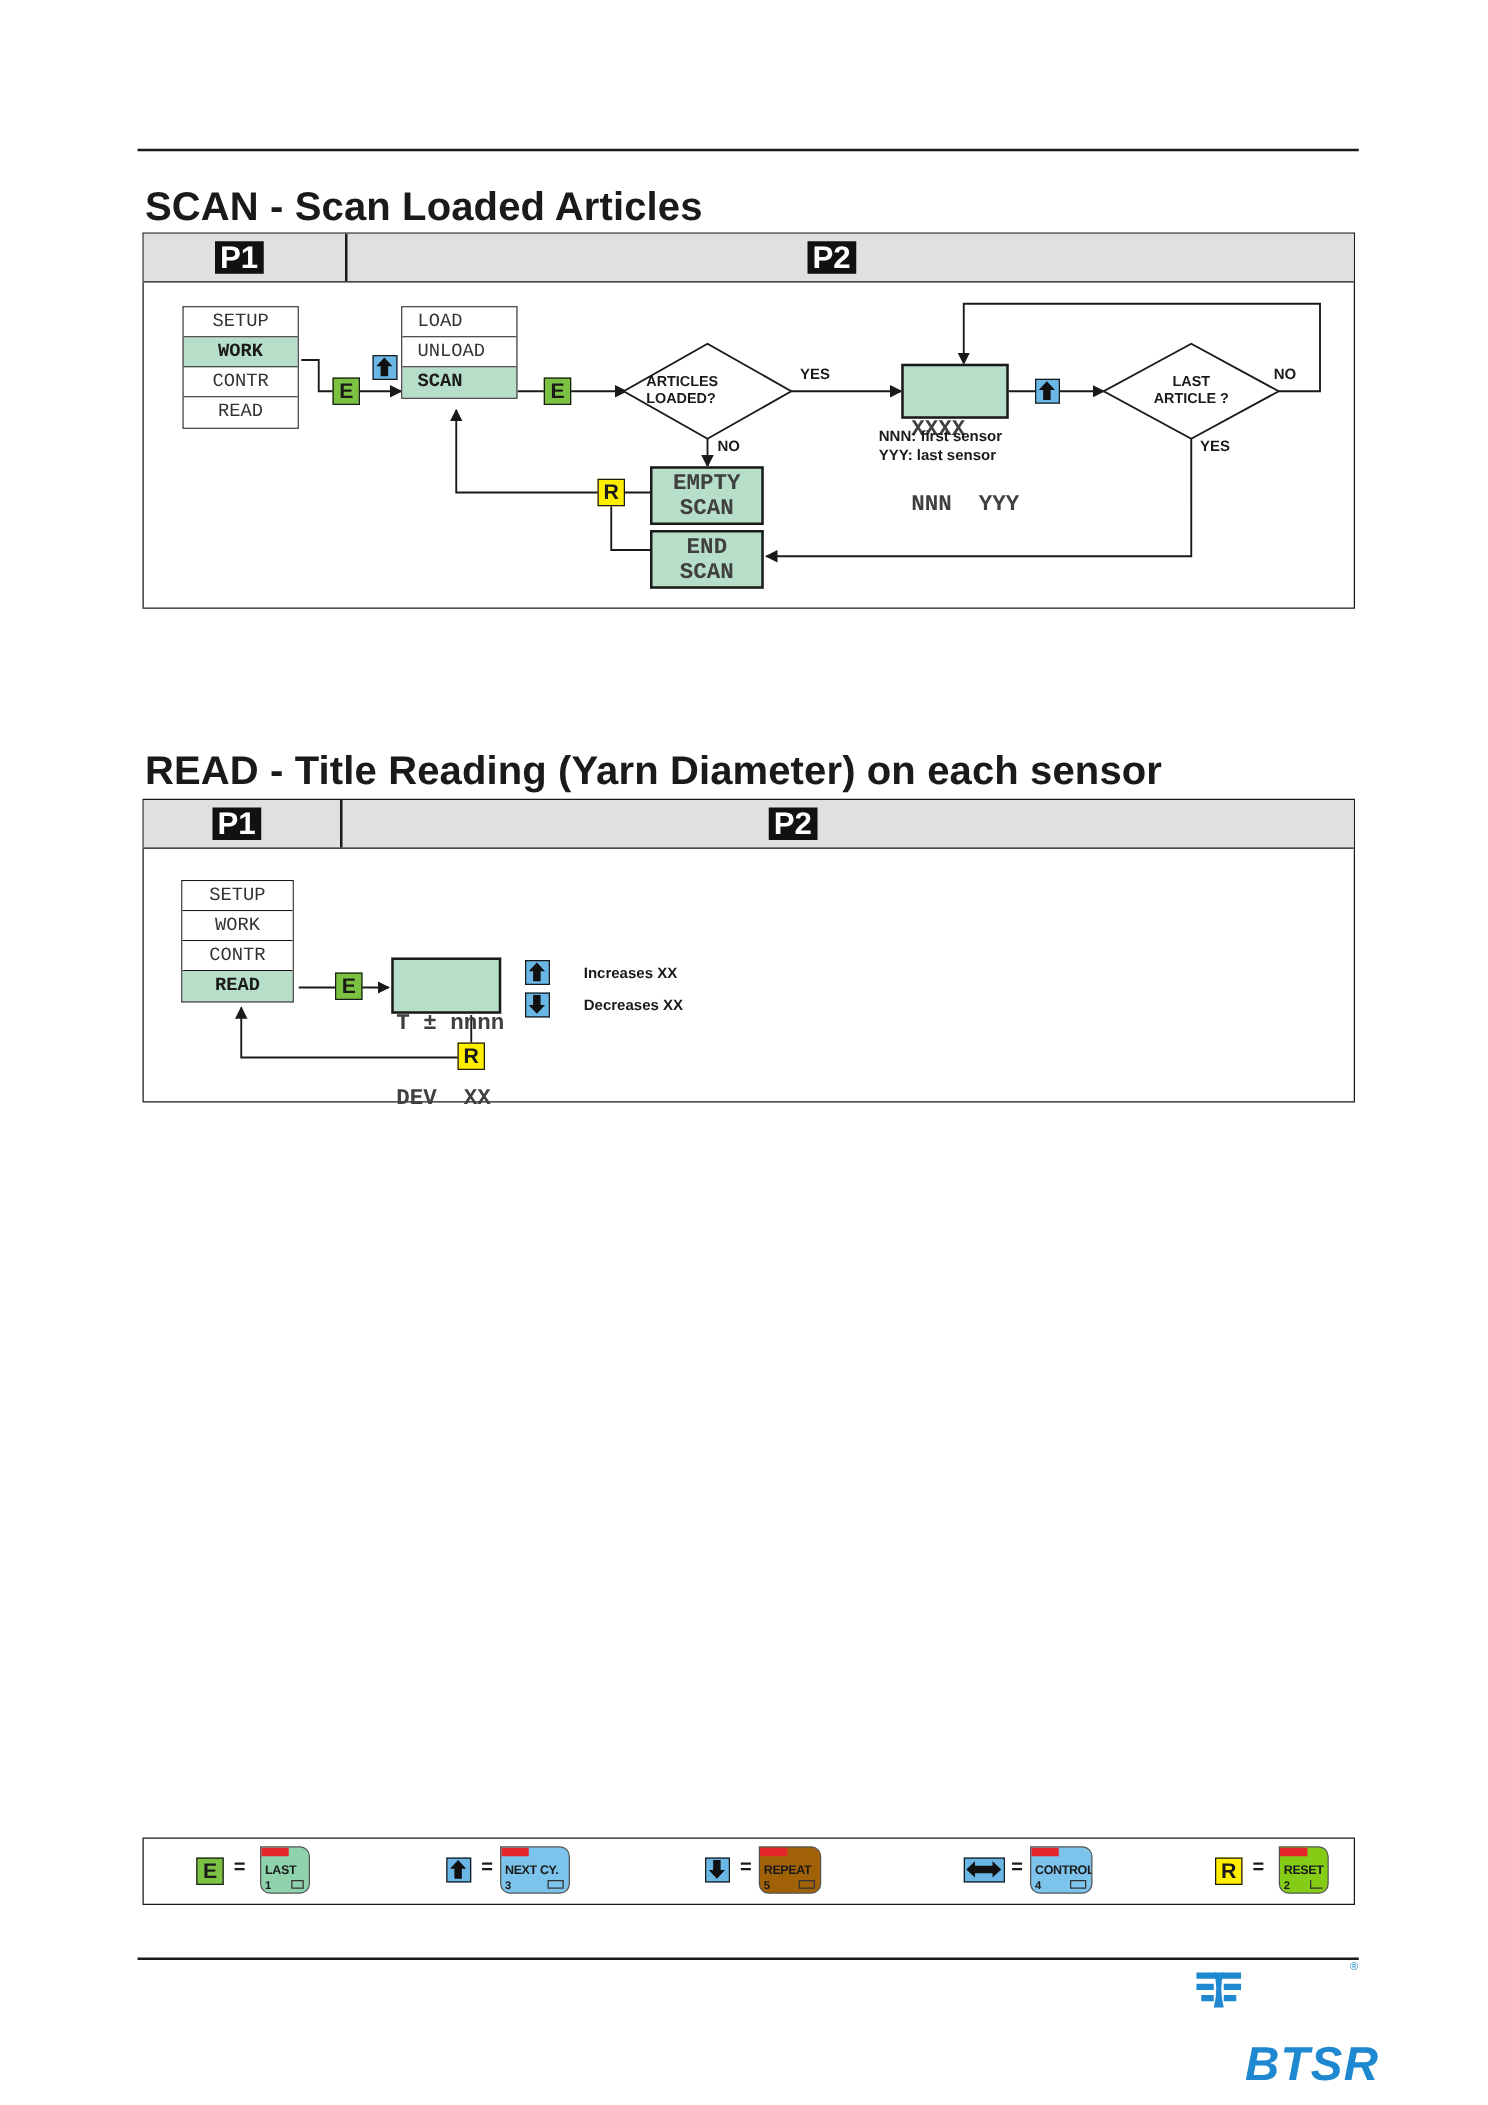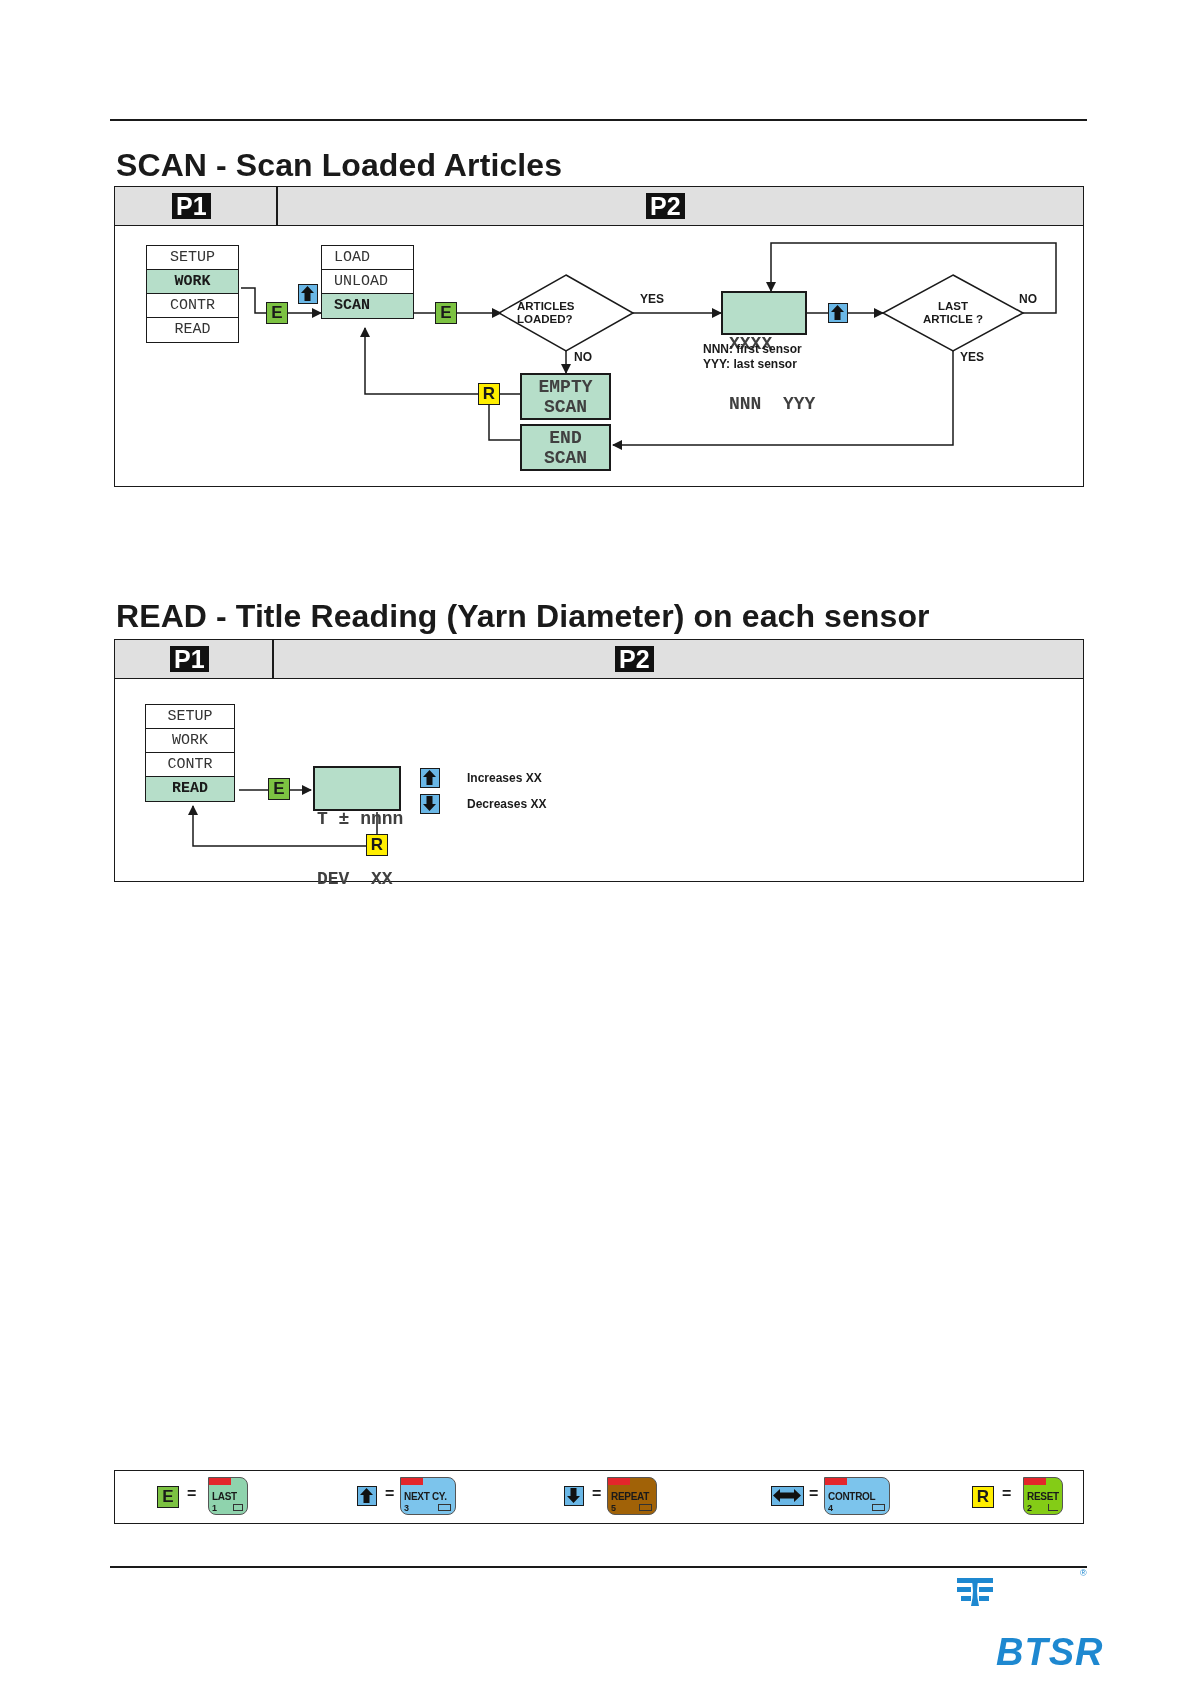--- a/index.html
+++ b/index.html
@@ -234,21 +234,21 @@
     </div>
   </div>
 
   <div class="legend-item" style="left:656px;">
     <div class="key blue" style="position:absolute; left:0; top:9px; width:33px; height:20px;">
       <svg width="30" height="17" viewBox="0 0 30 17" style="display:block;">
           <path d="M1,8.5 L8,2 L8,5.5 L22,5.5 L22,2 L29,8.5 L22,15 L22,11.5 L8,11.5 L8,15 z" fill="#111"></path>
         </svg>
     </div>
     <div class="eq" style="left:38px;">=</div>
-    <div class="keycap" style="left:53px; width:66px; background:#7cc4ec;">
+    <div class="keycap" style="left:53px; width:50px; background:#7cc4ec;">
       <div class="red"></div>
       <div class="t1">CONTROL</div>
       <div class="t2">4</div>
       <div class="g" style="width:13px;"></div>
     </div>
   </div>
 
   <div class="legend-item" style="left:857px;">
     <div class="key r" style="position:absolute; left:0; top:9px;">R</div>
     <div class="eq" style="left:30px;">=</div>

